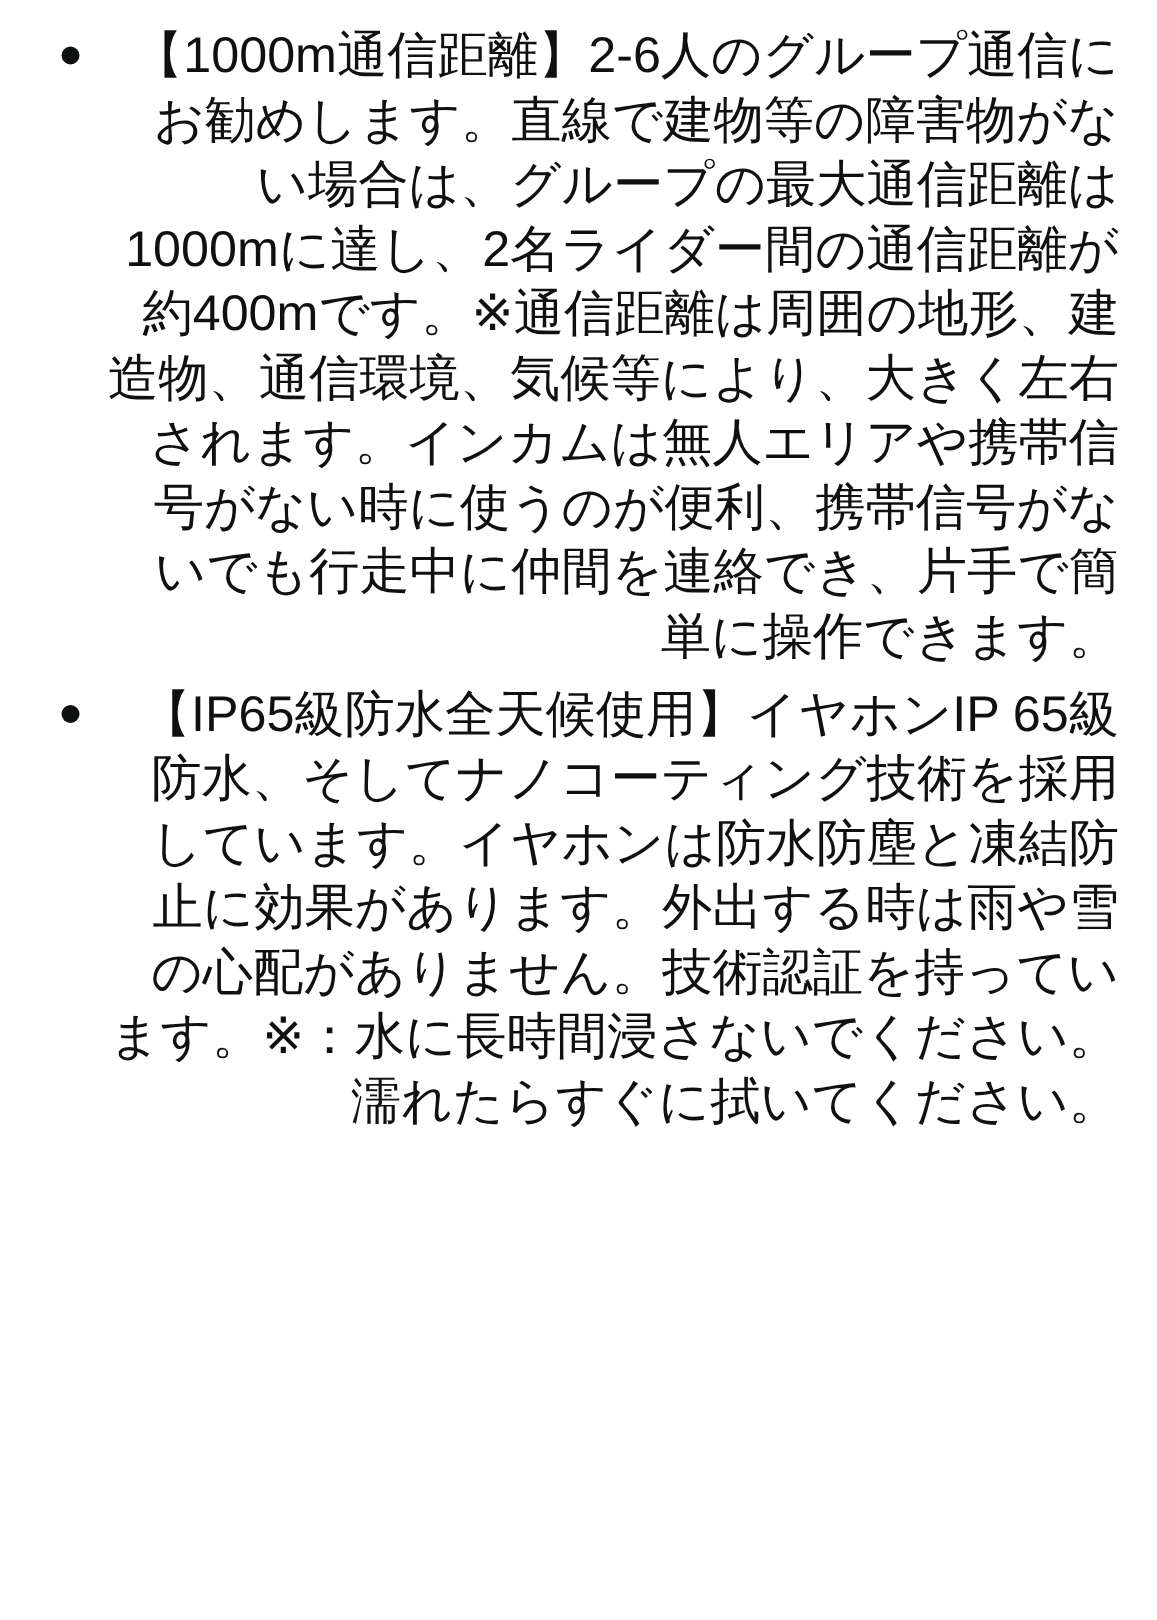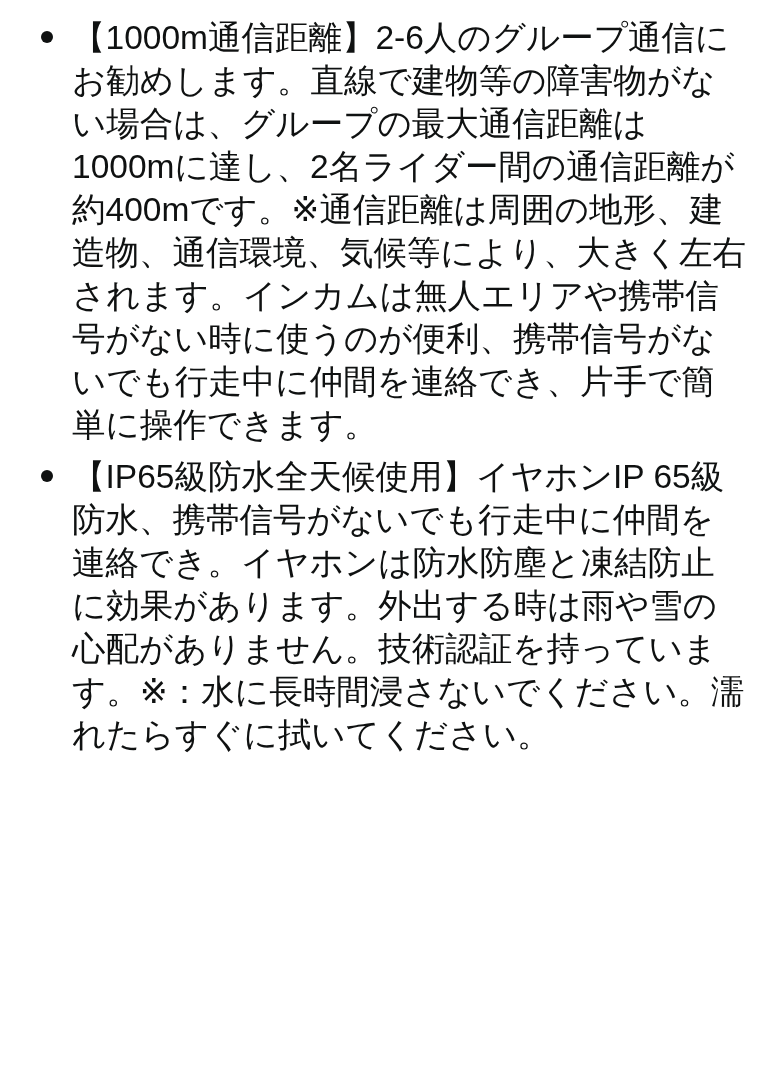--- a/index.html
+++ b/index.html
@@ -31,35 +31,35 @@
     width: 12px;
     height: 12px;
     border-radius: 50%;
     background: #0f1111;
   }
   .bullet-text {
     margin: 0;
     font-size: 33.5px;
     line-height: 43px;
     letter-spacing: 0;
-    text-align: left;
+    text-align: right;
     word-break: normal;
     overflow-wrap: break-word;
     line-break: normal;
   }
 </style>
 </head>
 <body>
 
 <div class="bullet-list">
 
   <div class="bullet-item">
     <span class="bullet-dot"></span>
     <p class="bullet-text">【1000m通信距離】2-6人のグループ通信にお勧めします。直線で建物等の障害物がない場合は、グループの最大通信距離は1000mに達し、2名ライダー間の通信距離が約400mです。※通信距離は周囲の地形、建造物、通信環境、気候等により、大きく左右されます。インカムは無人エリアや携帯信号がない時に使うのが便利、携帯信号がないでも行走中に仲間を連絡でき、片手で簡単に操作できます。</p>
   </div>
 
 
   <div class="bullet-item">
     <span class="bullet-dot"></span>
-    <p class="bullet-text">【IP65級防水全天候使用】イヤホンIP 65級防水、携帯信号がないでも行走中に仲間を連絡でき。イヤホンは防水防塵と凍結防止に効果があります。外出する時は雨や雪の心配がありません。技術認証を持っています。※：水に長時間浸さないでください。濡れたらすぐに拭いてください。</p>
+    <p class="bullet-text">【IP65級防水全天候使用】イヤホンIP 65級防水、そしてナノコーティング技術を採用しています。イヤホンは防水防塵と凍結防止に効果があります。外出する時は雨や雪の心配がありません。技術認証を持っています。※：水に長時間浸さないでください。濡れたらすぐに拭いてください。</p>
   </div>
 
 </div>
 
 </body></html>

